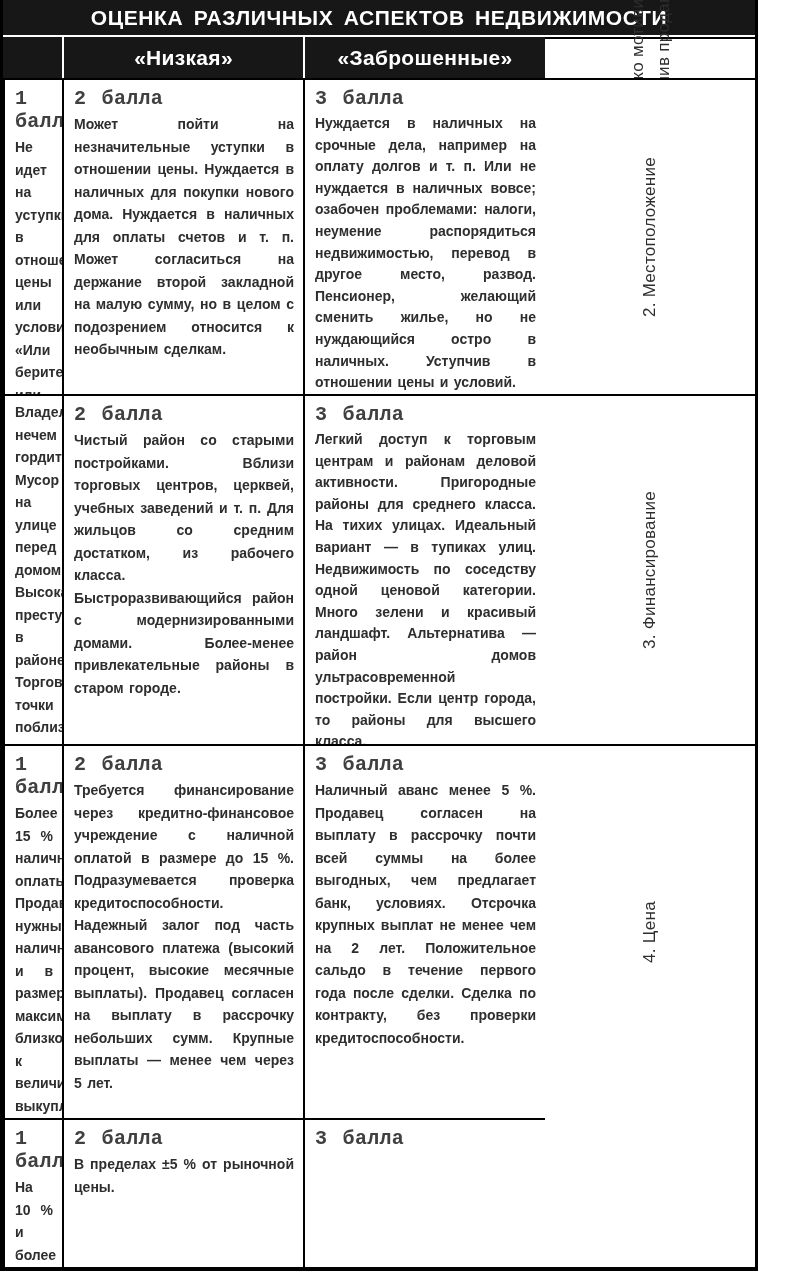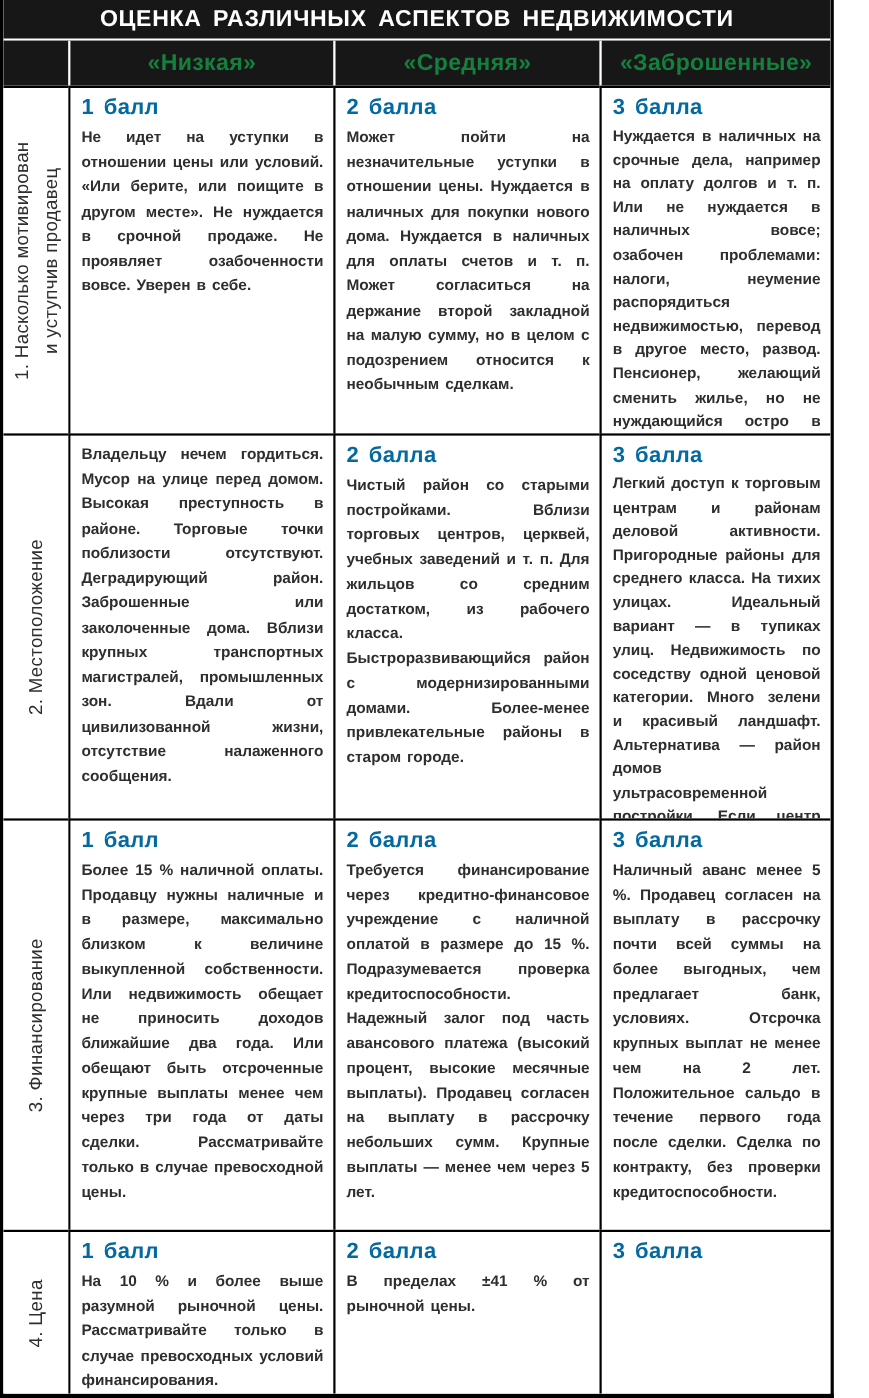--- a/index.html
+++ b/index.html
@@ -29,21 +29,21 @@
     font-size: 21px;
     letter-spacing: 0.6px;
     display: flex;
     align-items: center;
     justify-content: center;
     border-bottom: 2px solid #ffffff;
     word-spacing: 4px;
   }
   .hdr {
     background: var(--color-header_bg, #171717);
-    color: #15803d;
+    color: #ffffff;
     font-weight: bold;
     font-size: 21px;
     display: flex;
     align-items: center;
     justify-content: center;
     letter-spacing: 0.3px;
   }
   .hdr.sep { border-left: 2px solid #ffffff; }
   .lbl {
     position: relative;
@@ -69,24 +69,25 @@
   .cell {
     border-top: 2px solid var(--color-border, #000);
     border-left: 2px solid var(--color-border, #000);
     padding: 5px 9px 0 10px;
     overflow: hidden;
     background: var(--color-page_bg, #ffffff);
   }
   .score {
     font-weight: bold;
     font-size: 20px;
-    color: #0369a1;
+    color: #404040;
     margin: 2px 0 3px 0;
     letter-spacing: 0.3px;
     word-spacing: 3px;
+    font-family: Liberation Mono, monospace;
   }
   .txt {
     font-size: 14px;
     line-height: 22.5px;
     text-align: justify;
     text-align-last: left;
     color: var(--color-text, #2e2e2e);
     word-spacing: 1.5px;
     hyphens: auto;
     font-weight: bold;
@@ -94,21 +95,20 @@
 </style>
 </head>
 <body>
 
 <div class="page">
 
   <div class="title-band">ОЦЕНКА РАЗЛИЧНЫХ АСПЕКТОВ НЕДВИЖИМОСТИ</div>
 
   <div class="hdr"></div>
   <div class="hdr sep">«Низкая»</div>
-  <div class="hdr sep">«Средняя»</div>
   <div class="hdr sep">«Заброшенные»</div>
 
   <div class="lbl">
     <div class="vtext twoline">1. Насколько мотивирован и уступчив продавец</div>
   </div>
   <div class="cell">
     <div class="score">1 балл</div>
     <div class="txt">Не идет на уступки в отношении цены или условий. «Или берите, или поищите в другом месте». Не нуждается в срочной продаже. Не проявляет озабоченности вовсе. Уверен в себе.</div>
   </div>
   <div class="cell">
@@ -153,19 +153,19 @@
 
   <div class="lbl">
     <div class="vtext">4. Цена</div>
   </div>
   <div class="cell">
     <div class="score">1 балл</div>
     <div class="txt">На 10 % и более выше разумной рыночной цены. Рассматривайте только в случае превосходных условий финансирования.</div>
   </div>
   <div class="cell">
     <div class="score">2 балла</div>
-    <div class="txt">В пределах ±41 % от рыночной цены.</div>
+    <div class="txt">В пределах ±5 % от рыночной цены.</div>
   </div>
   <div class="cell">
     <div class="score">3 балла</div>
   </div>
 
 </div>
 
 </body></html>

